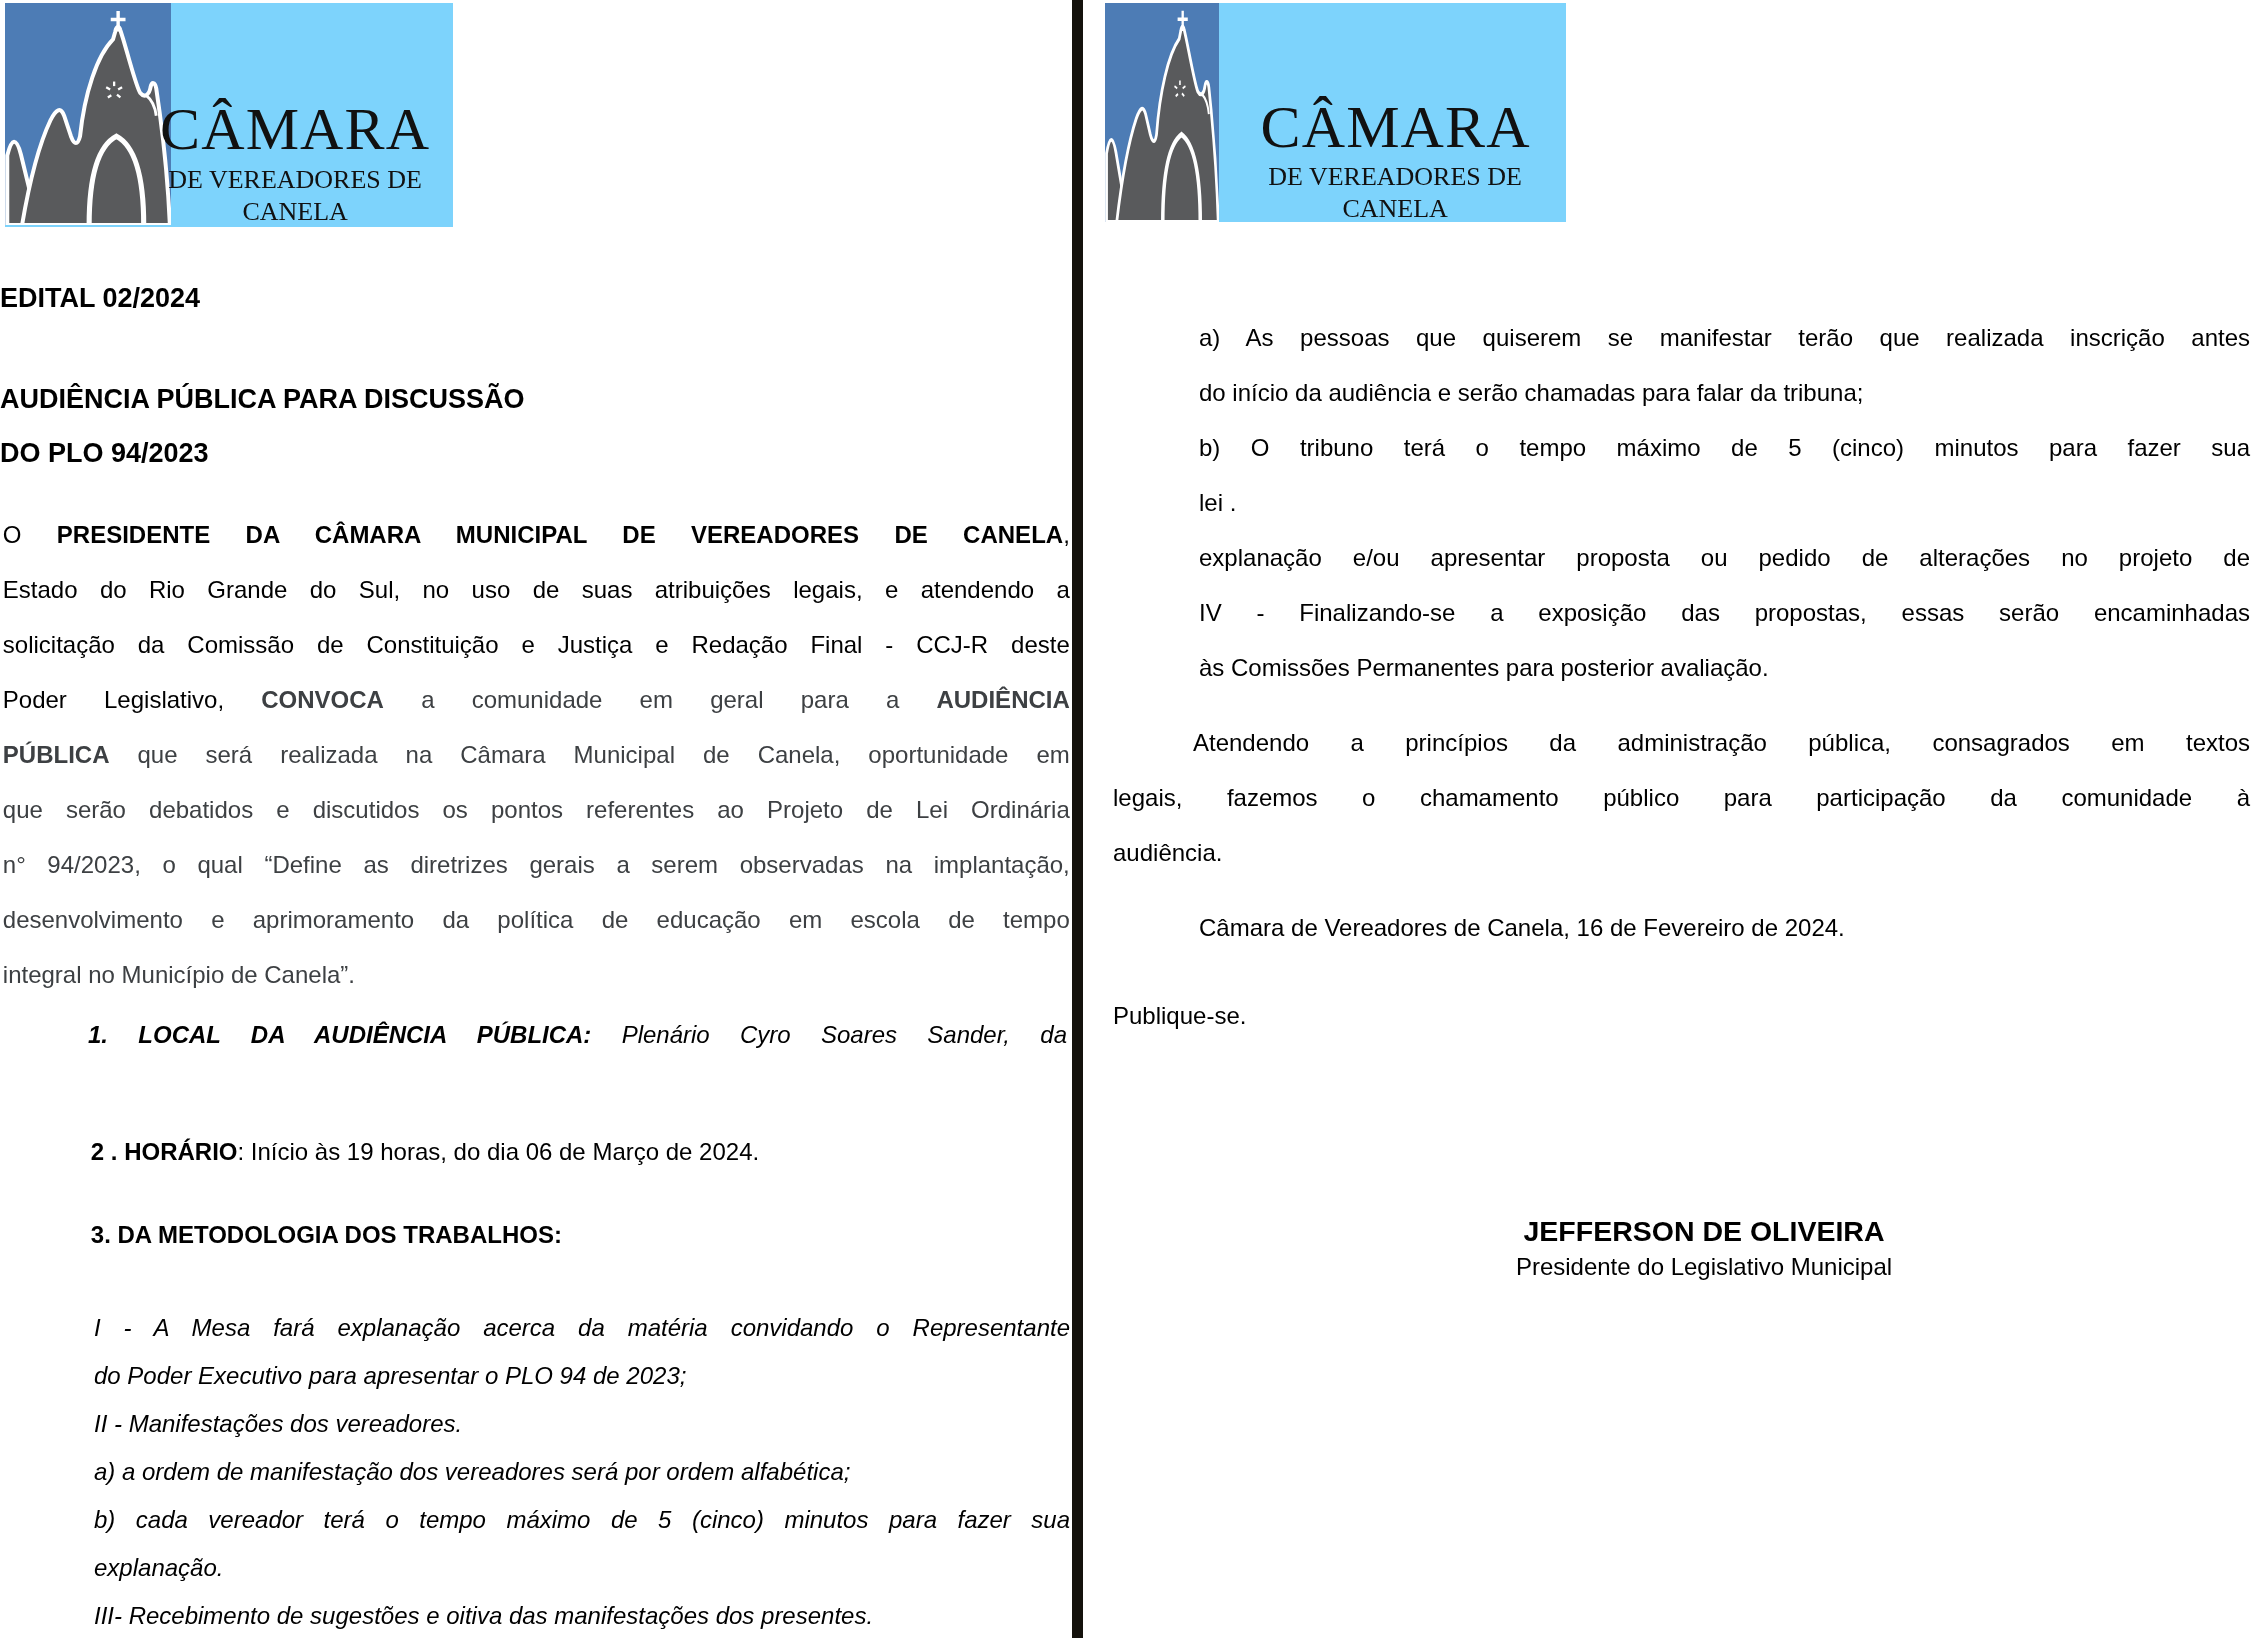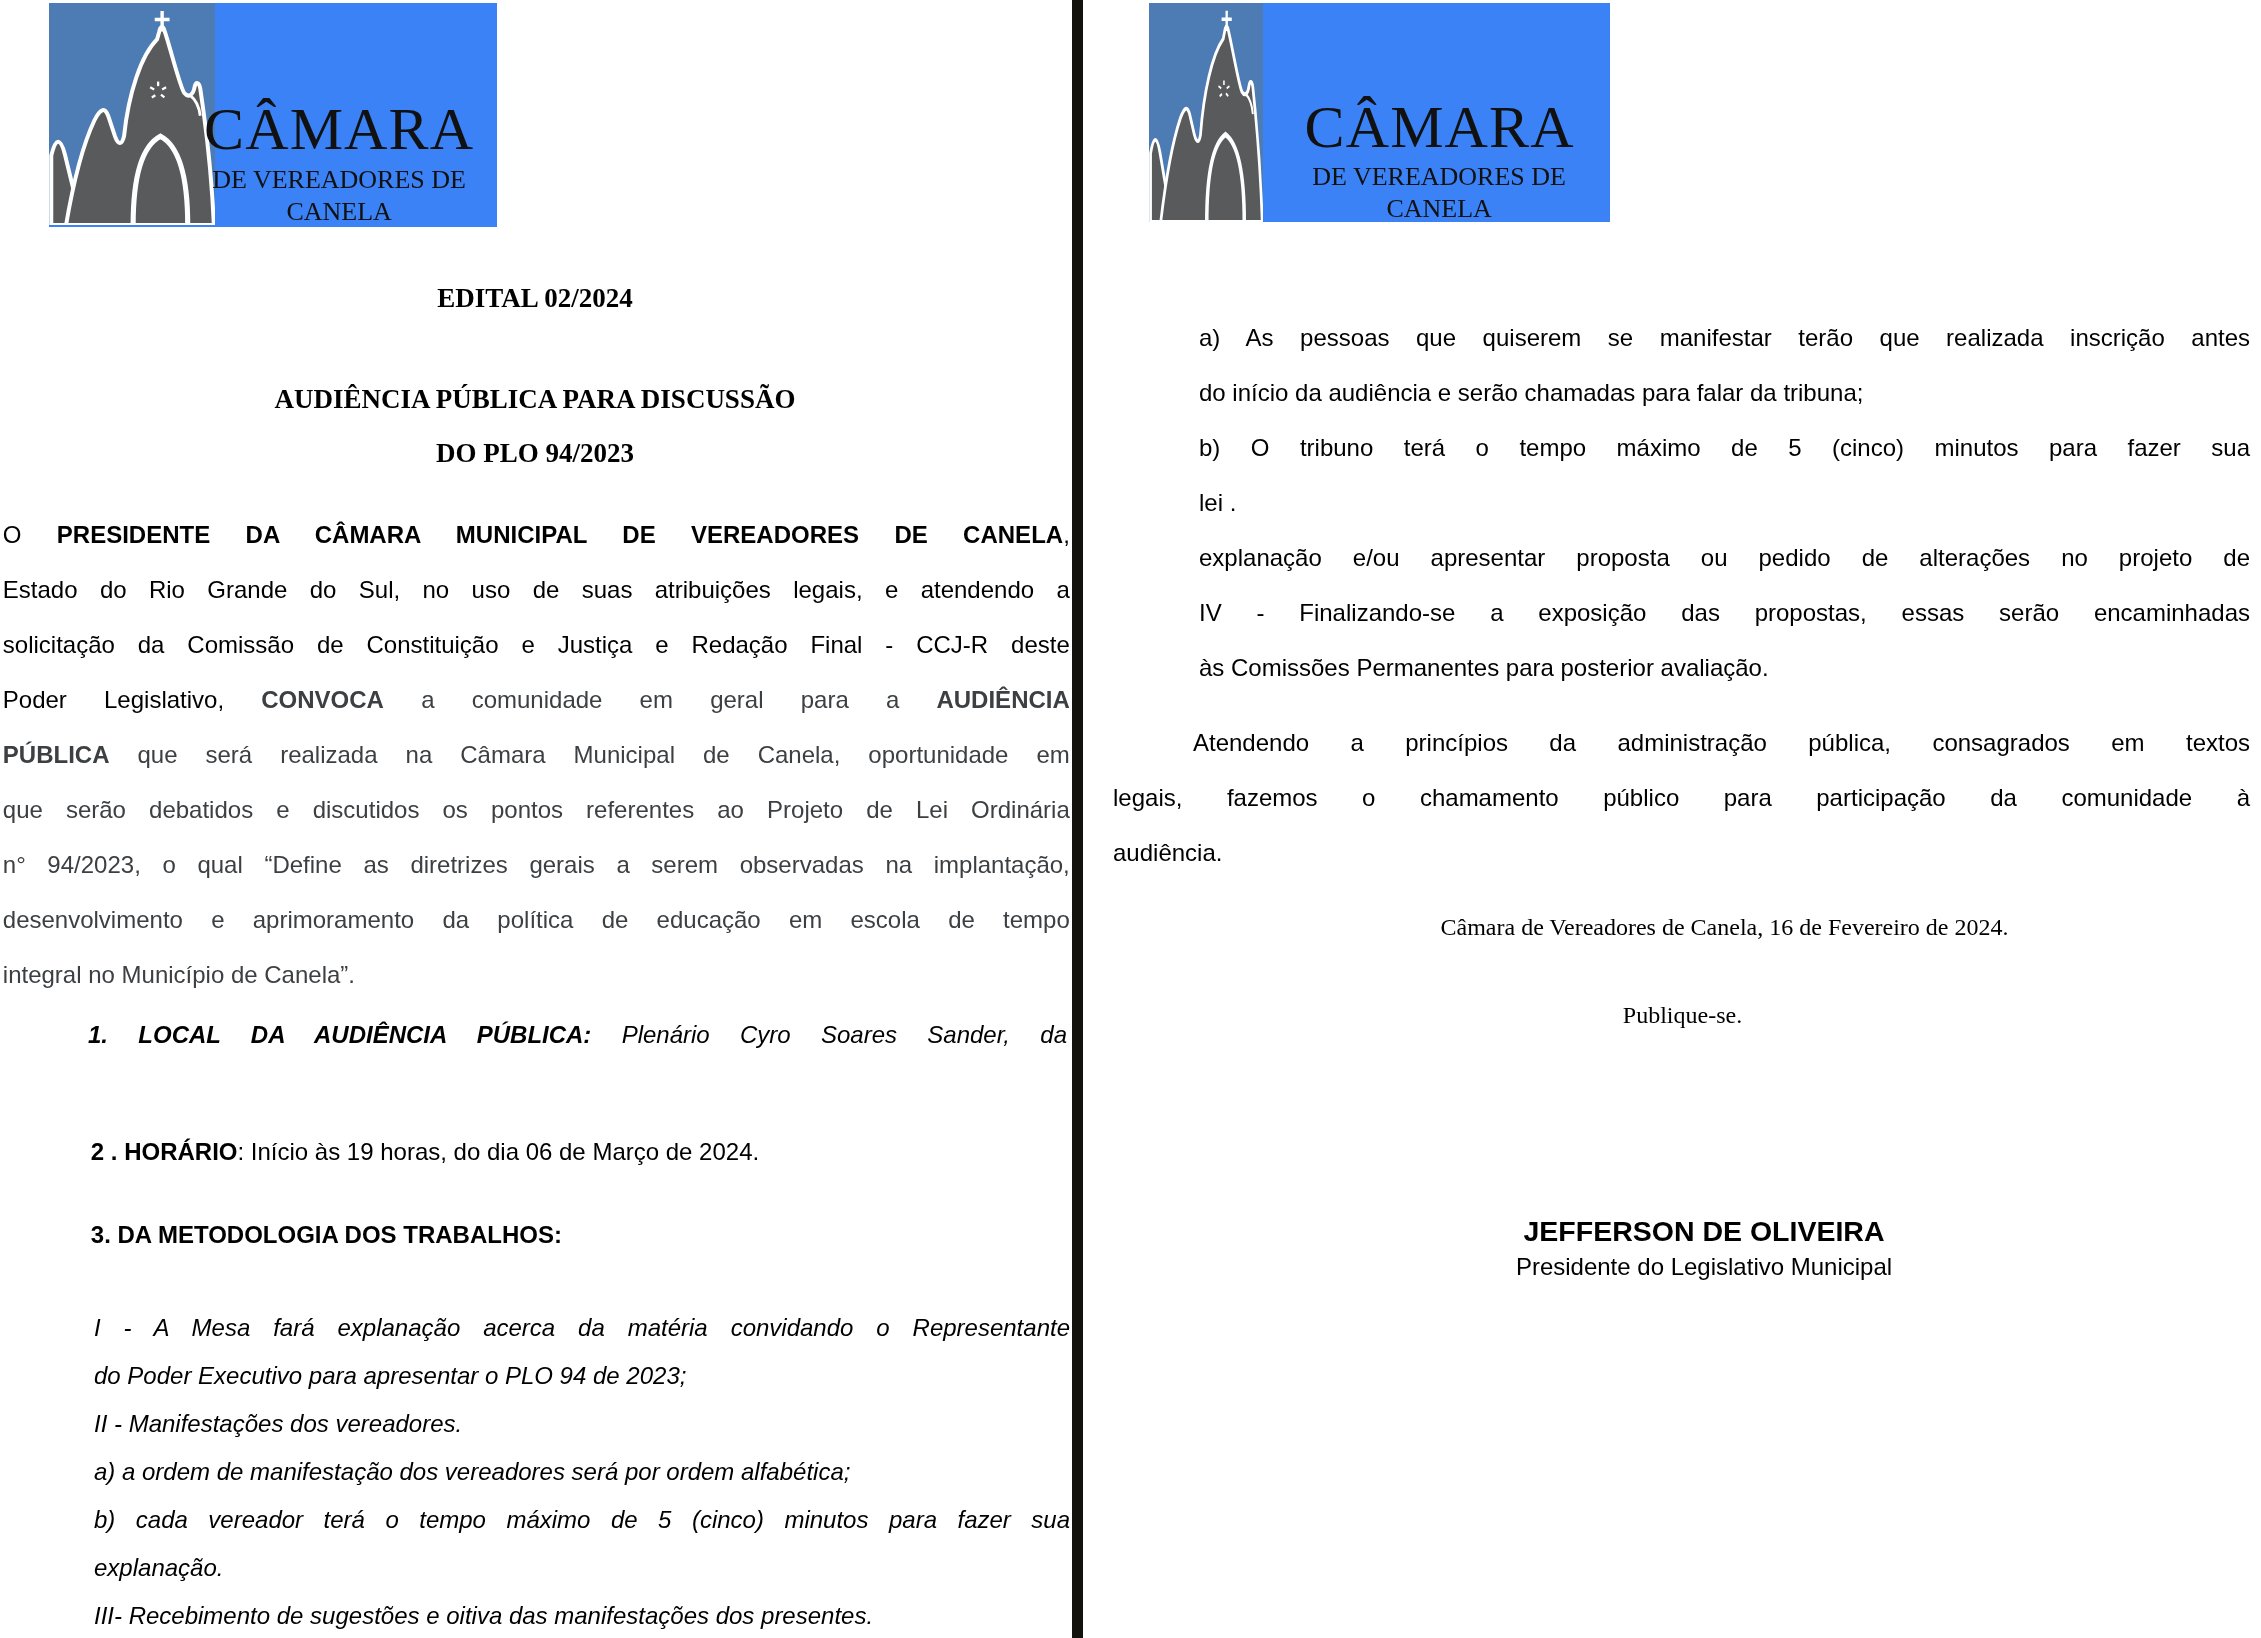--- a/index.html
+++ b/index.html
@@ -10,28 +10,28 @@
   .page{position:absolute;top:0;height:1638px;background:#fff;}
   #page-left{left:0;width:1072px;}
   #page-right{left:1083px;width:1178px;}
   #divider{position:absolute;left:1072px;top:0;width:11.4px;height:1638px;background:#14120c;}
 
   .blk{position:absolute;}
   .line{line-height:55px;font-size:24px;white-space:normal;}
   .lh95{line-height:54px;}
   .lh84{line-height:48px;font-style:italic;}
   .just{text-align:justify;text-align-last:justify;text-justify:inter-word;}
-  .ctr{text-align:center;font-family:Liberation Serif, serif;}
+  .ctr{text-align:left;}
   .b{font-weight:bold;}
   .gray{color:#3d4043;}
   .ind155{text-indent:88px;}
   .ind140{text-indent:80px;}
   .hdr{font-weight:bold;font-size:27px;}
 
-  .logo{position:absolute;background:#3b82f6;margin-left:44px;}
+  .logo{position:absolute;background:#7dd3fc;}
   .logo svg{position:absolute;left:0;top:0;display:block;}
   .logo-title{position:absolute;font-family:"Liberation Serif","DejaVu Serif",serif;
     font-size:60px;line-height:68px;text-align:center;color:#111;letter-spacing:1.1px;}
   .logo-sub{position:absolute;font-family:"Liberation Serif","DejaVu Serif",serif;
     font-size:26px;line-height:32px;text-align:center;color:#111;}
 
   .sig-name{font-weight:bold;font-size:28.5px;line-height:38px;text-align:center;}
   .sig-role{font-size:24px;line-height:34px;text-align:center;}
 </style>
 </head>

